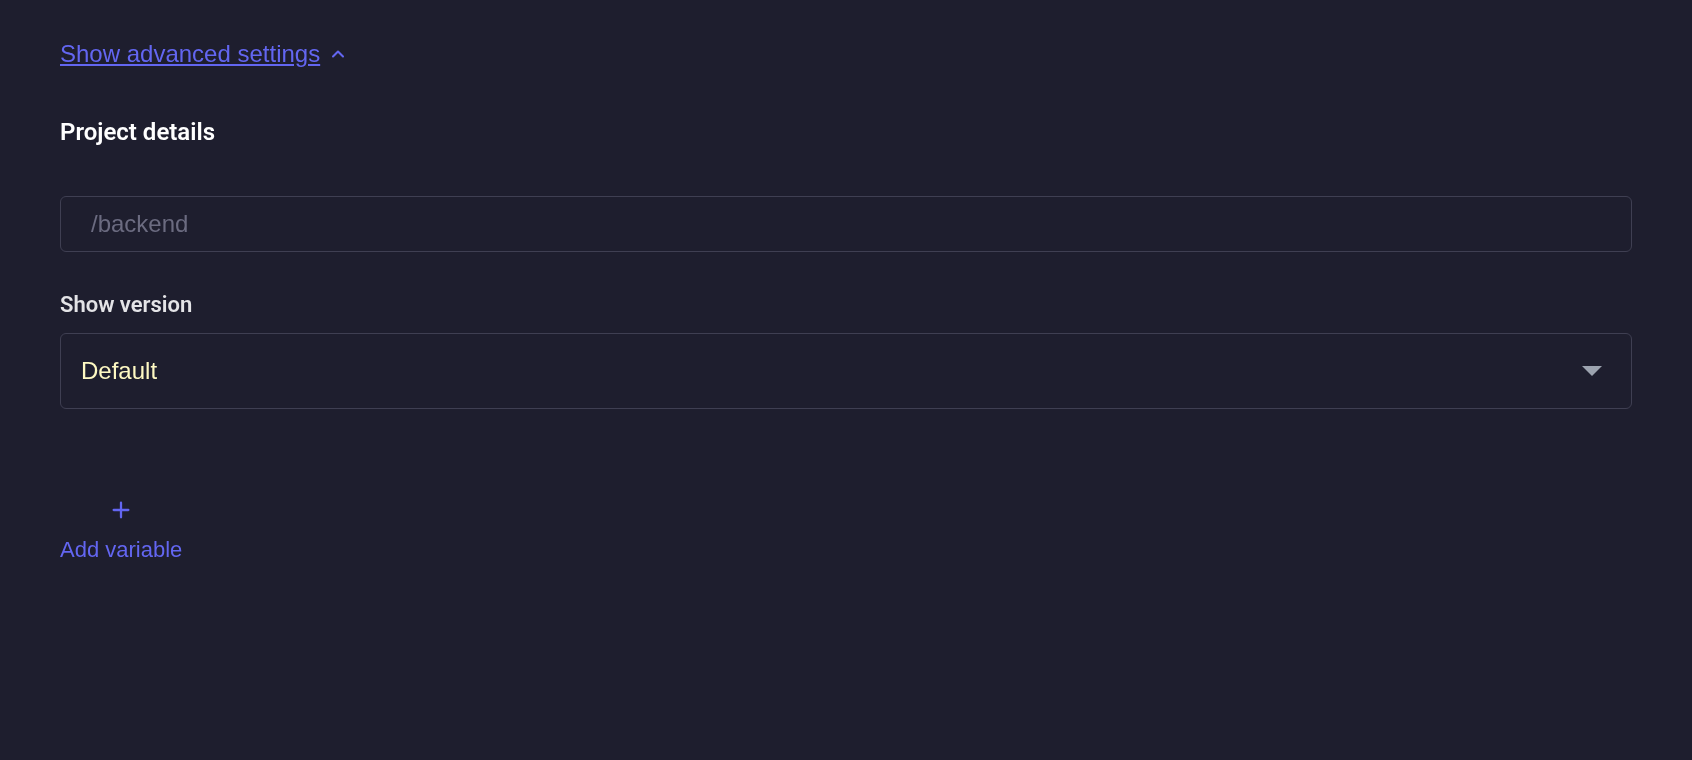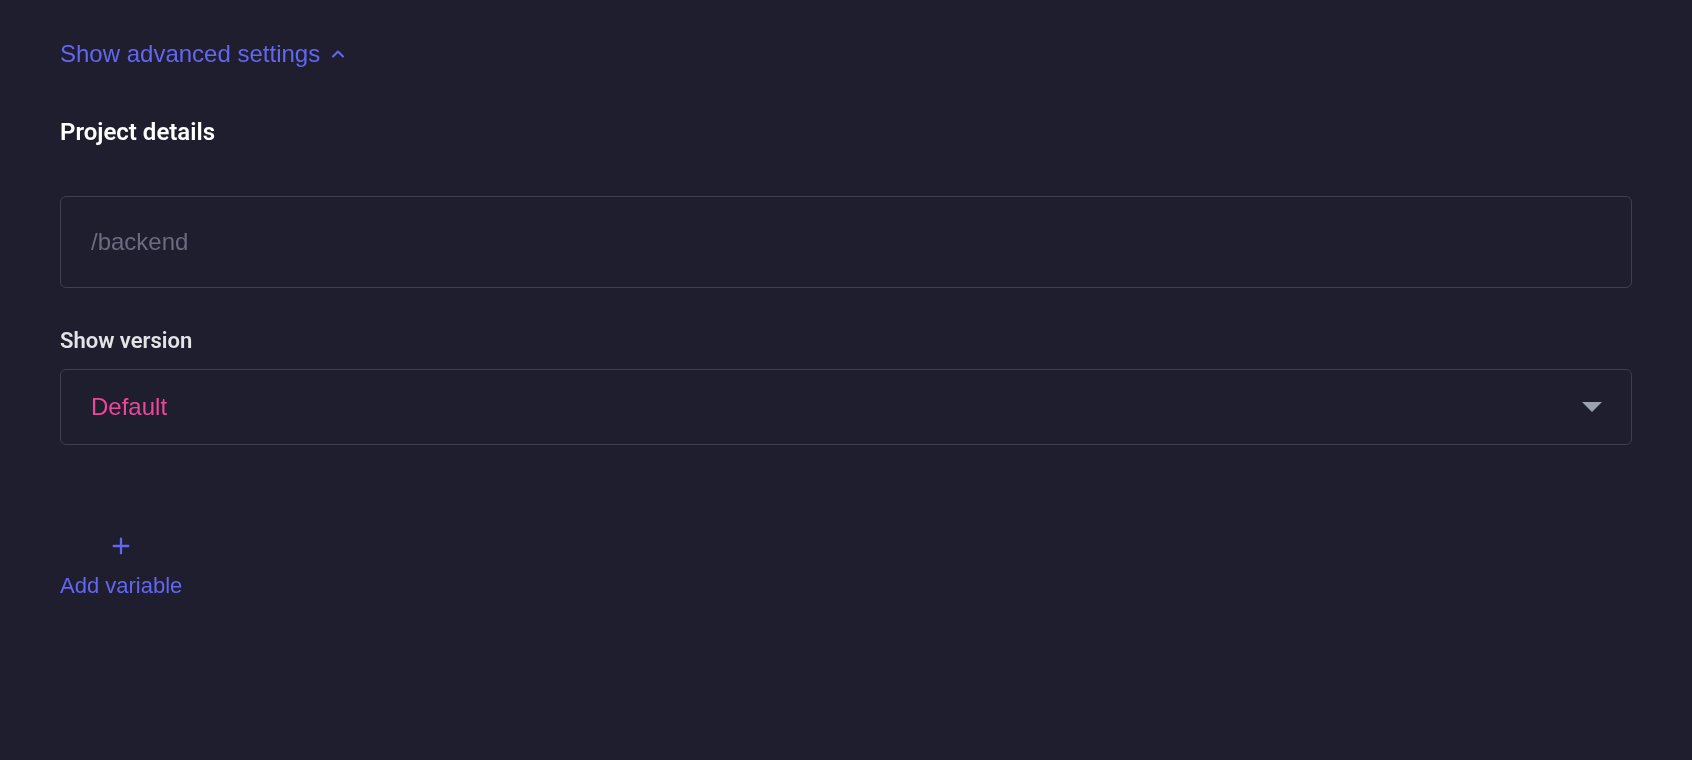--- a/index.html
+++ b/index.html
@@ -22,20 +22,21 @@
       align-items: center;
       gap: 8px;
       color: #6366f1;
       font-size: 24px;
       font-weight: 400;
       background: none;
       border: none;
       cursor: pointer;
       padding: 0;
       margin-bottom: 50px;
+      text-decoration: underline;
     }
 
     .advanced-toggle .chevron {
       width: 20px;
       height: 20px;
     }
 
     h2.section-heading {
       font-size: 24px;
       font-weight: 600;
@@ -50,21 +51,21 @@
     .field-label {
       display: block;
       font-size: 22px;
       font-weight: 600;
       color: #e4e4e7;
       margin-bottom: 16px;
     }
 
     .text-input {
       width: 100%;
-      height: 92px;
+      height: 56px;
       background-color: transparent;
       border: 1px solid #3f3f52;
       border-radius: 6px;
       padding: 0 30px;
       font-size: 24px;
       color: #e4e4e7;
       outline: none;
     }
 
     .text-input::placeholder {
@@ -75,23 +76,23 @@
       position: relative;
       width: 100%;
     }
 
     .select-input {
       width: 100%;
       height: 76px;
       background-color: transparent;
       border: 1px solid #3f3f52;
       border-radius: 6px;
-      padding: 0 30px;
+      padding: 0 20px;
       font-size: 24px;
-      color: #ec4899;
+      color: #fef9c3;
       outline: none;
       appearance: none;
       cursor: pointer;
       text-align: left;
     }
 
     .select-caret {
       position: absolute;
       right: 30px;
       top: 50%;

